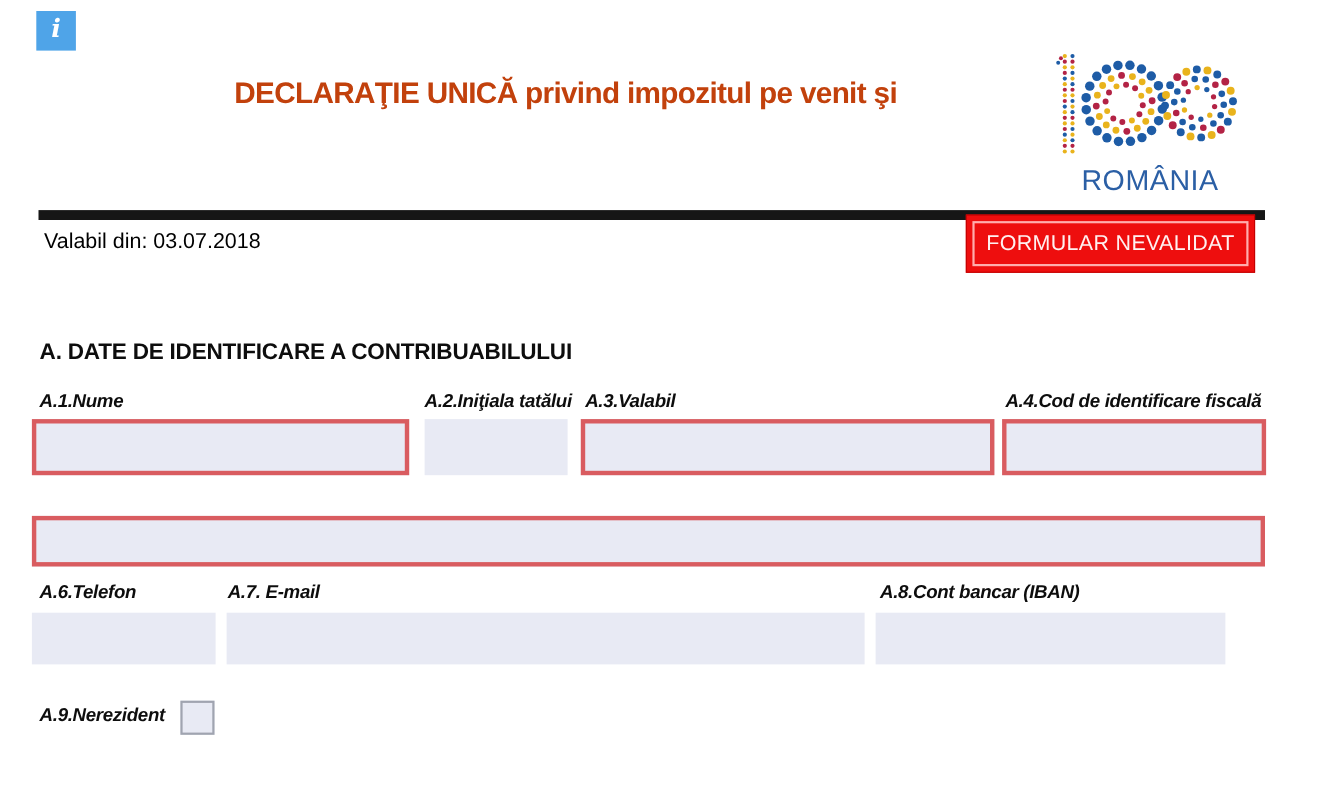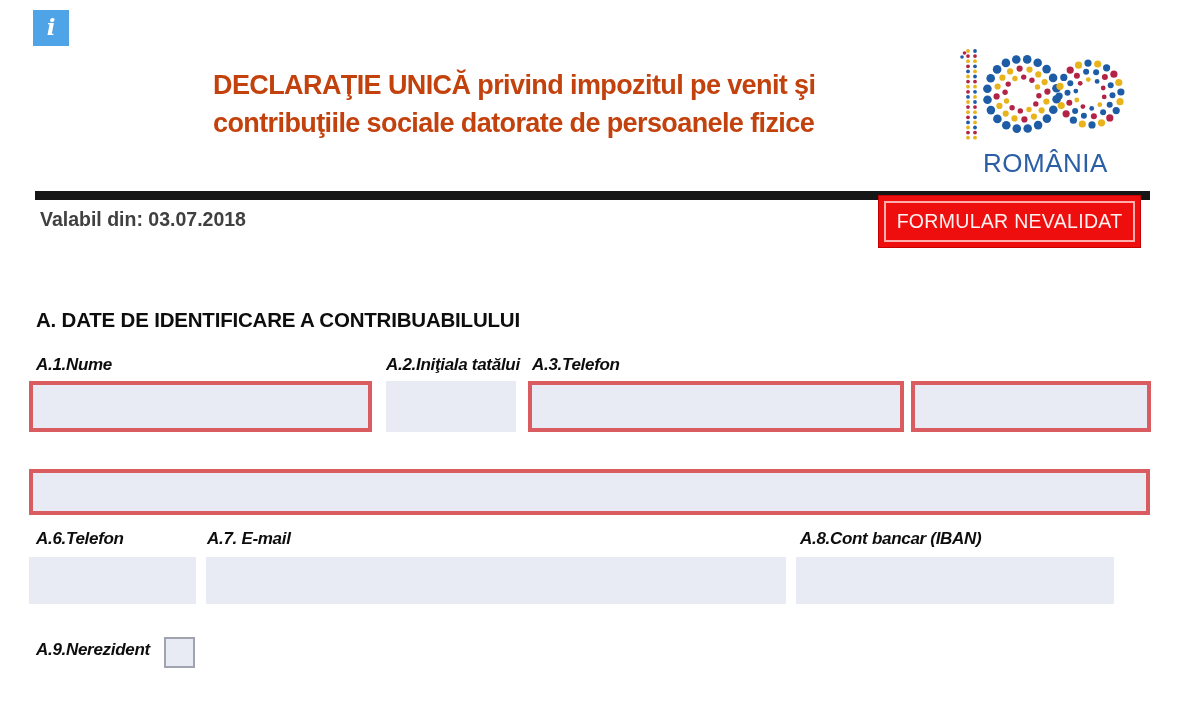--- a/index.html
+++ b/index.html
@@ -20,21 +20,21 @@
 
   
   .logo { left:958px; top:44px; width:175px; text-align:center; }
   .logo-text { margin-top:2px; color:#2b5fa5; font-weight:400; font-size:26px;
                letter-spacing:0.5px; }
 
   
   .rule { left:35px; top:191px; width:1115px; height:9px; background:#161616; }
 
   
-  .valid-from { left:40px; top:208px; font-size:19.5px; font-weight:700; color:#404040; }
+  .valid-from { left:40px; top:208px; font-size:19.5px; font-weight:400; color:#000000; }
   .control-sum { left:297px; top:208px; font-size:19.5px; font-style:italic;
                  color:#9a9a9a; word-spacing:6px; }
   .control-sum-val { font-style:normal; color:#8c8c8c; margin-left:20px; }
 
   
   .status-btn { left:878px; top:195px; width:263px; height:53px; background:#ee0e0e;
                 border:1px solid #c40000; display:flex; align-items:center;
                 justify-content:center; padding:5px; }
   .status-inner { width:100%; height:100%; border:2px solid #ffadad; display:flex;
                   align-items:center; justify-content:center; color:#fff0f0;
@@ -59,21 +59,20 @@
 </style>
 </head>
 <body>
 
 <div id="page">
 
   <div class="abs info-btn">i</div>
 
   <div class="abs title">
     <div>DECLARAŢIE UNICĂ privind impozitul pe venit şi</div>
-    <div>contribuţiile sociale datorate de persoanele fizice</div>
   </div>
 
   <div class="abs logo">
     <svg width="175" height="98" viewBox="0 0 175 98" xmlns="http://www.w3.org/2000/svg">
         <circle cx="10.0" cy="7.0" r="1.9" fill="#e9b31c"></circle>
         <circle cx="17.0" cy="7.0" r="1.9" fill="#1e5ca6"></circle>
         <circle cx="10.0" cy="12.1" r="1.9" fill="#b32345"></circle>
         <circle cx="17.0" cy="12.1" r="1.9" fill="#b32345"></circle>
         <circle cx="10.0" cy="17.2" r="1.9" fill="#e9b31c"></circle>
         <circle cx="17.0" cy="17.2" r="1.9" fill="#e9b31c"></circle>
@@ -210,21 +209,22 @@
   <div class="abs valid-from">Valabil din: 03.07.2018</div>
 
   <div class="abs status-btn">
     <div class="status-inner">FORMULAR NEVALIDAT</div>
   </div>
 
   <div class="abs sec-heading">A. DATE DE IDENTIFICARE A CONTRIBUABILULUI</div>
 
   <div class="fld-label" style="left:36px;  top:355px;text-align:center;">A.1.Nume</div>
   <div class="fld-label" style="left:386px; top:355px;text-align:center;">A.2.Iniţiala tatălui</div>
-  <div class="fld-label" style="left:532px; top:355px;">A.3.Telefon</div>
+  <div class="fld-label" style="left:532px; top:355px;">A.3.Valabil</div>
+  <div class="fld-label" style="left:914px; top:355px;">A.4.Cod de identificare fiscală</div>
 
   <input class="field req" style="left: 29px; top: 381px; width: 343px; height: 51px;" value="">
   <input class="field" style="left: 386px; top: 381px; width: 130px; height: 51px;" value="">
   <input class="field req" style="left: 528px; top: 381px; width: 376px; height: 51px;" value="">
   <input class="field req" style="left: 911px; top: 381px; width: 240px; height: 51px;" value="">
 
   <div class="fld-label" style="left:36px; top:444px;margin-top:25px;">A.5.Adresa</div>
   <input class="field req" style="left: 29px; top: 469px; width: 1121px; height: 46px;" value="">
 
   <div class="fld-label" style="left:36px;  top:529px;">A.6.Telefon</div>

